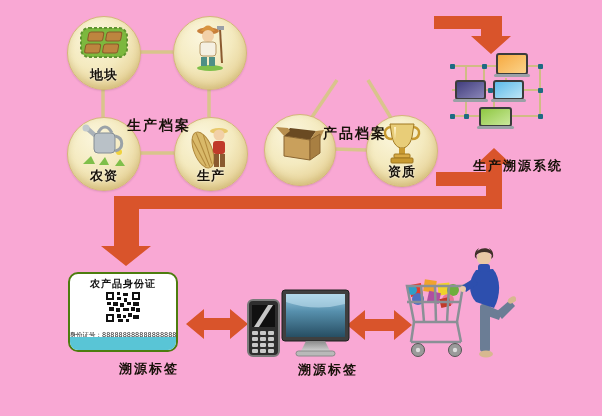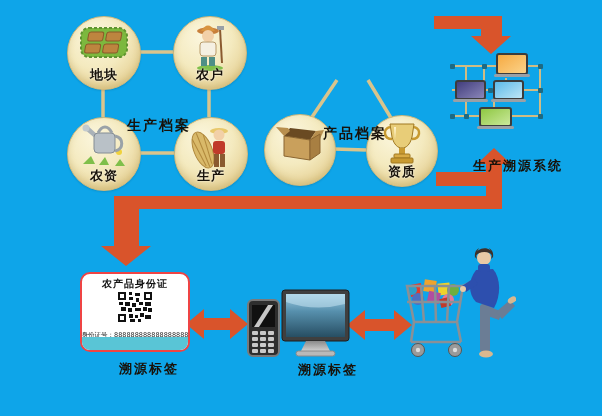--- a/index.html
+++ b/index.html
@@ -1,16 +1,16 @@
 <!DOCTYPE html>
 <html><head>
 <meta charset="utf-8">
 <style>
   html,body{margin:0;padding:0;background:#fff;}
-  .canvas{position:relative;width:602px;height:416px;background:#0ea5e9;overflow:hidden;
+  .canvas{position:relative;width:602px;height:416px;background:#f9a8d4;overflow:hidden;
           font-family:"DejaVu Sans","Liberation Sans",sans-serif;}
   svg{display:block;}
   .abs{position:absolute;}
   
   .node{position:absolute;width:72px;height:72px;border-radius:50%;
         background:radial-gradient(circle at 38% 28%, #fbf6dd 0%, #f4eabf 45%, #e5cf92 82%, #d8bd7a 100%);
         box-shadow:inset 0 -3px 6px rgba(160,130,50,.25), 0 1px 2px rgba(0,0,0,.12);
         border:1px solid #d3b878;}
   .node .ic{position:absolute;left:50%;top:4px;transform:translateX(-50%);}
   .node-label{position:absolute;left:0;right:0;bottom:5px;text-align:center;
@@ -22,22 +22,22 @@
   .c-pack{left:264px;top:114px;width:70px;height:70px;}
   .c-cert{left:366px;top:115px;width:70px;height:70px;}
   .cluster-title{position:absolute;width:110px;text-align:center;font-size:14px;
         font-weight:bold;color:#18120a;letter-spacing:2px;margin-top:24px;}
   .t-prod{left:104px;top:93px;} .t-product{left:300px;top:101px;}
   .t-system{left:452px;top:133px;width:132px;font-size:13px;}
   .caption{position:absolute;width:110px;text-align:right;font-size:13px;
         font-weight:bold;color:#18120a;letter-spacing:2px;}
   .cap-label{left:69px;top:360px;} .cap-terminal{left:248px;top:361px;} .cap-consumer{left:401px;top:361px;}
   
-  .card{position:absolute;left:80px;top:272px;width:110px;height:80px;background:#fff;
-        border:2px solid #ef4444;border-radius:10px;overflow:hidden;box-sizing:border-box;
+  .card{position:absolute;left:68px;top:272px;width:110px;height:80px;background:#fff;
+        border:2px solid #4d7c0f;border-radius:10px;overflow:hidden;box-sizing:border-box;
         display:flex;flex-direction:column;align-items:center;}
   .card-title{font-size:10px;font-weight:bold;color:#111;margin-top:3px;letter-spacing:1px;}
   .card-qr{margin-top:1px;}
   .card-id{font-size:6.5px;color:#222;margin-top:8px;white-space:nowrap;}
   .card-strip{position:absolute;left:0;right:0;bottom:0;height:13px;background:#59c5d6;}
 </style>
 </head>
 <body>
 
 <div class="canvas">
@@ -82,21 +82,20 @@
       <ellipse cx="23" cy="47" rx="13" ry="3" fill="#7fbf4a"></ellipse>
       <line x1="33" y1="8" x2="35" y2="42" stroke="#8a5a30" stroke-width="2"></line>
       <rect x="30" y="5" width="7" height="4" fill="#9aa0a6"></rect>
       <ellipse cx="21" cy="10" rx="11" ry="3.5" fill="#c87f3a"></ellipse>
       <path d="M14,10 Q21,-1 28,10 Z" fill="#d8933f"></path>
       <circle cx="21" cy="15" r="6" fill="#f2d0a8"></circle>
       <rect x="13" y="21" width="16" height="14" rx="3" fill="#f5f0e2" stroke="#b89a6a"></rect>
       <rect x="14" y="36" width="6" height="9" fill="#4e8f86"></rect>
       <rect x="22" y="36" width="6" height="9" fill="#4e8f86"></rect>
     </svg>
-    <span class="node-label">农户</span>
   </div>
 
   <div class="node c-produce">
     <svg class="ic" width="48" height="50">
       <g transform="rotate(-22 16 28)">
         <ellipse cx="16" cy="28" rx="9" ry="19" fill="#d9b969" stroke="#b0883c"></ellipse>
         <line x1="16" y1="10" x2="16" y2="46" stroke="#b0883c"></line>
         <line x1="10" y1="14" x2="13" y2="44" stroke="#b0883c"></line>
         <line x1="22" y1="14" x2="19" y2="44" stroke="#b0883c"></line>
       </g>

